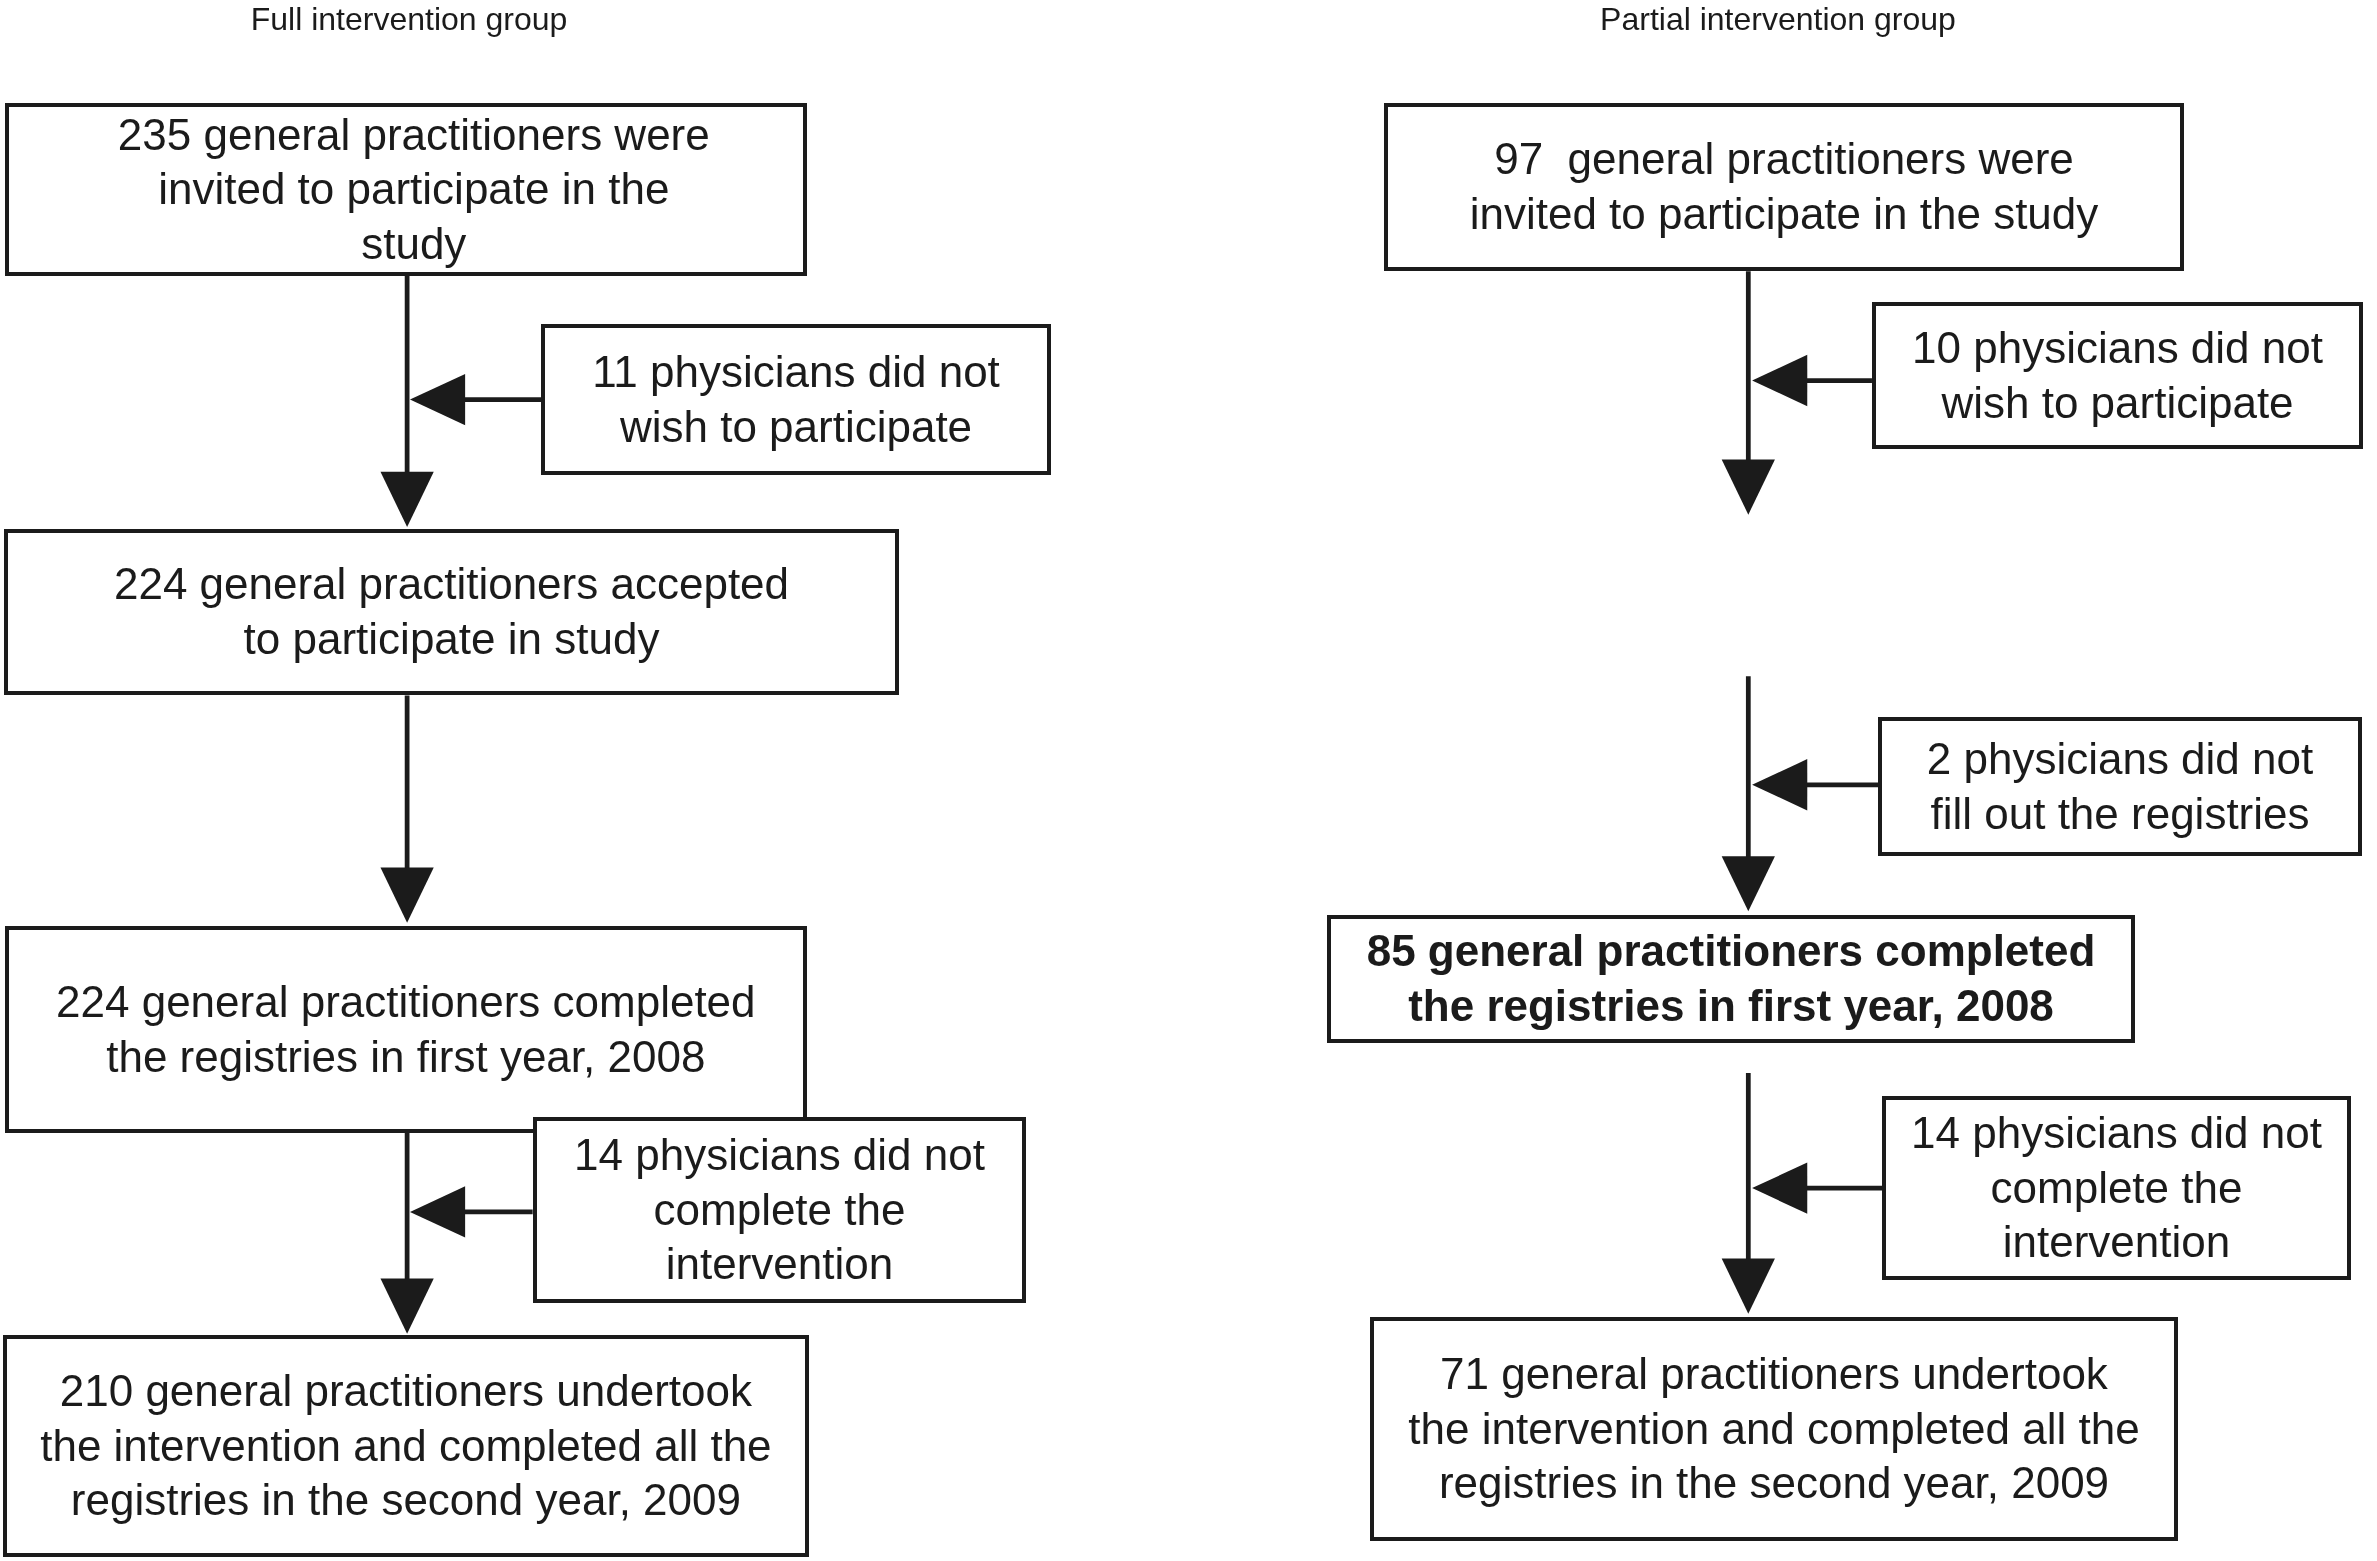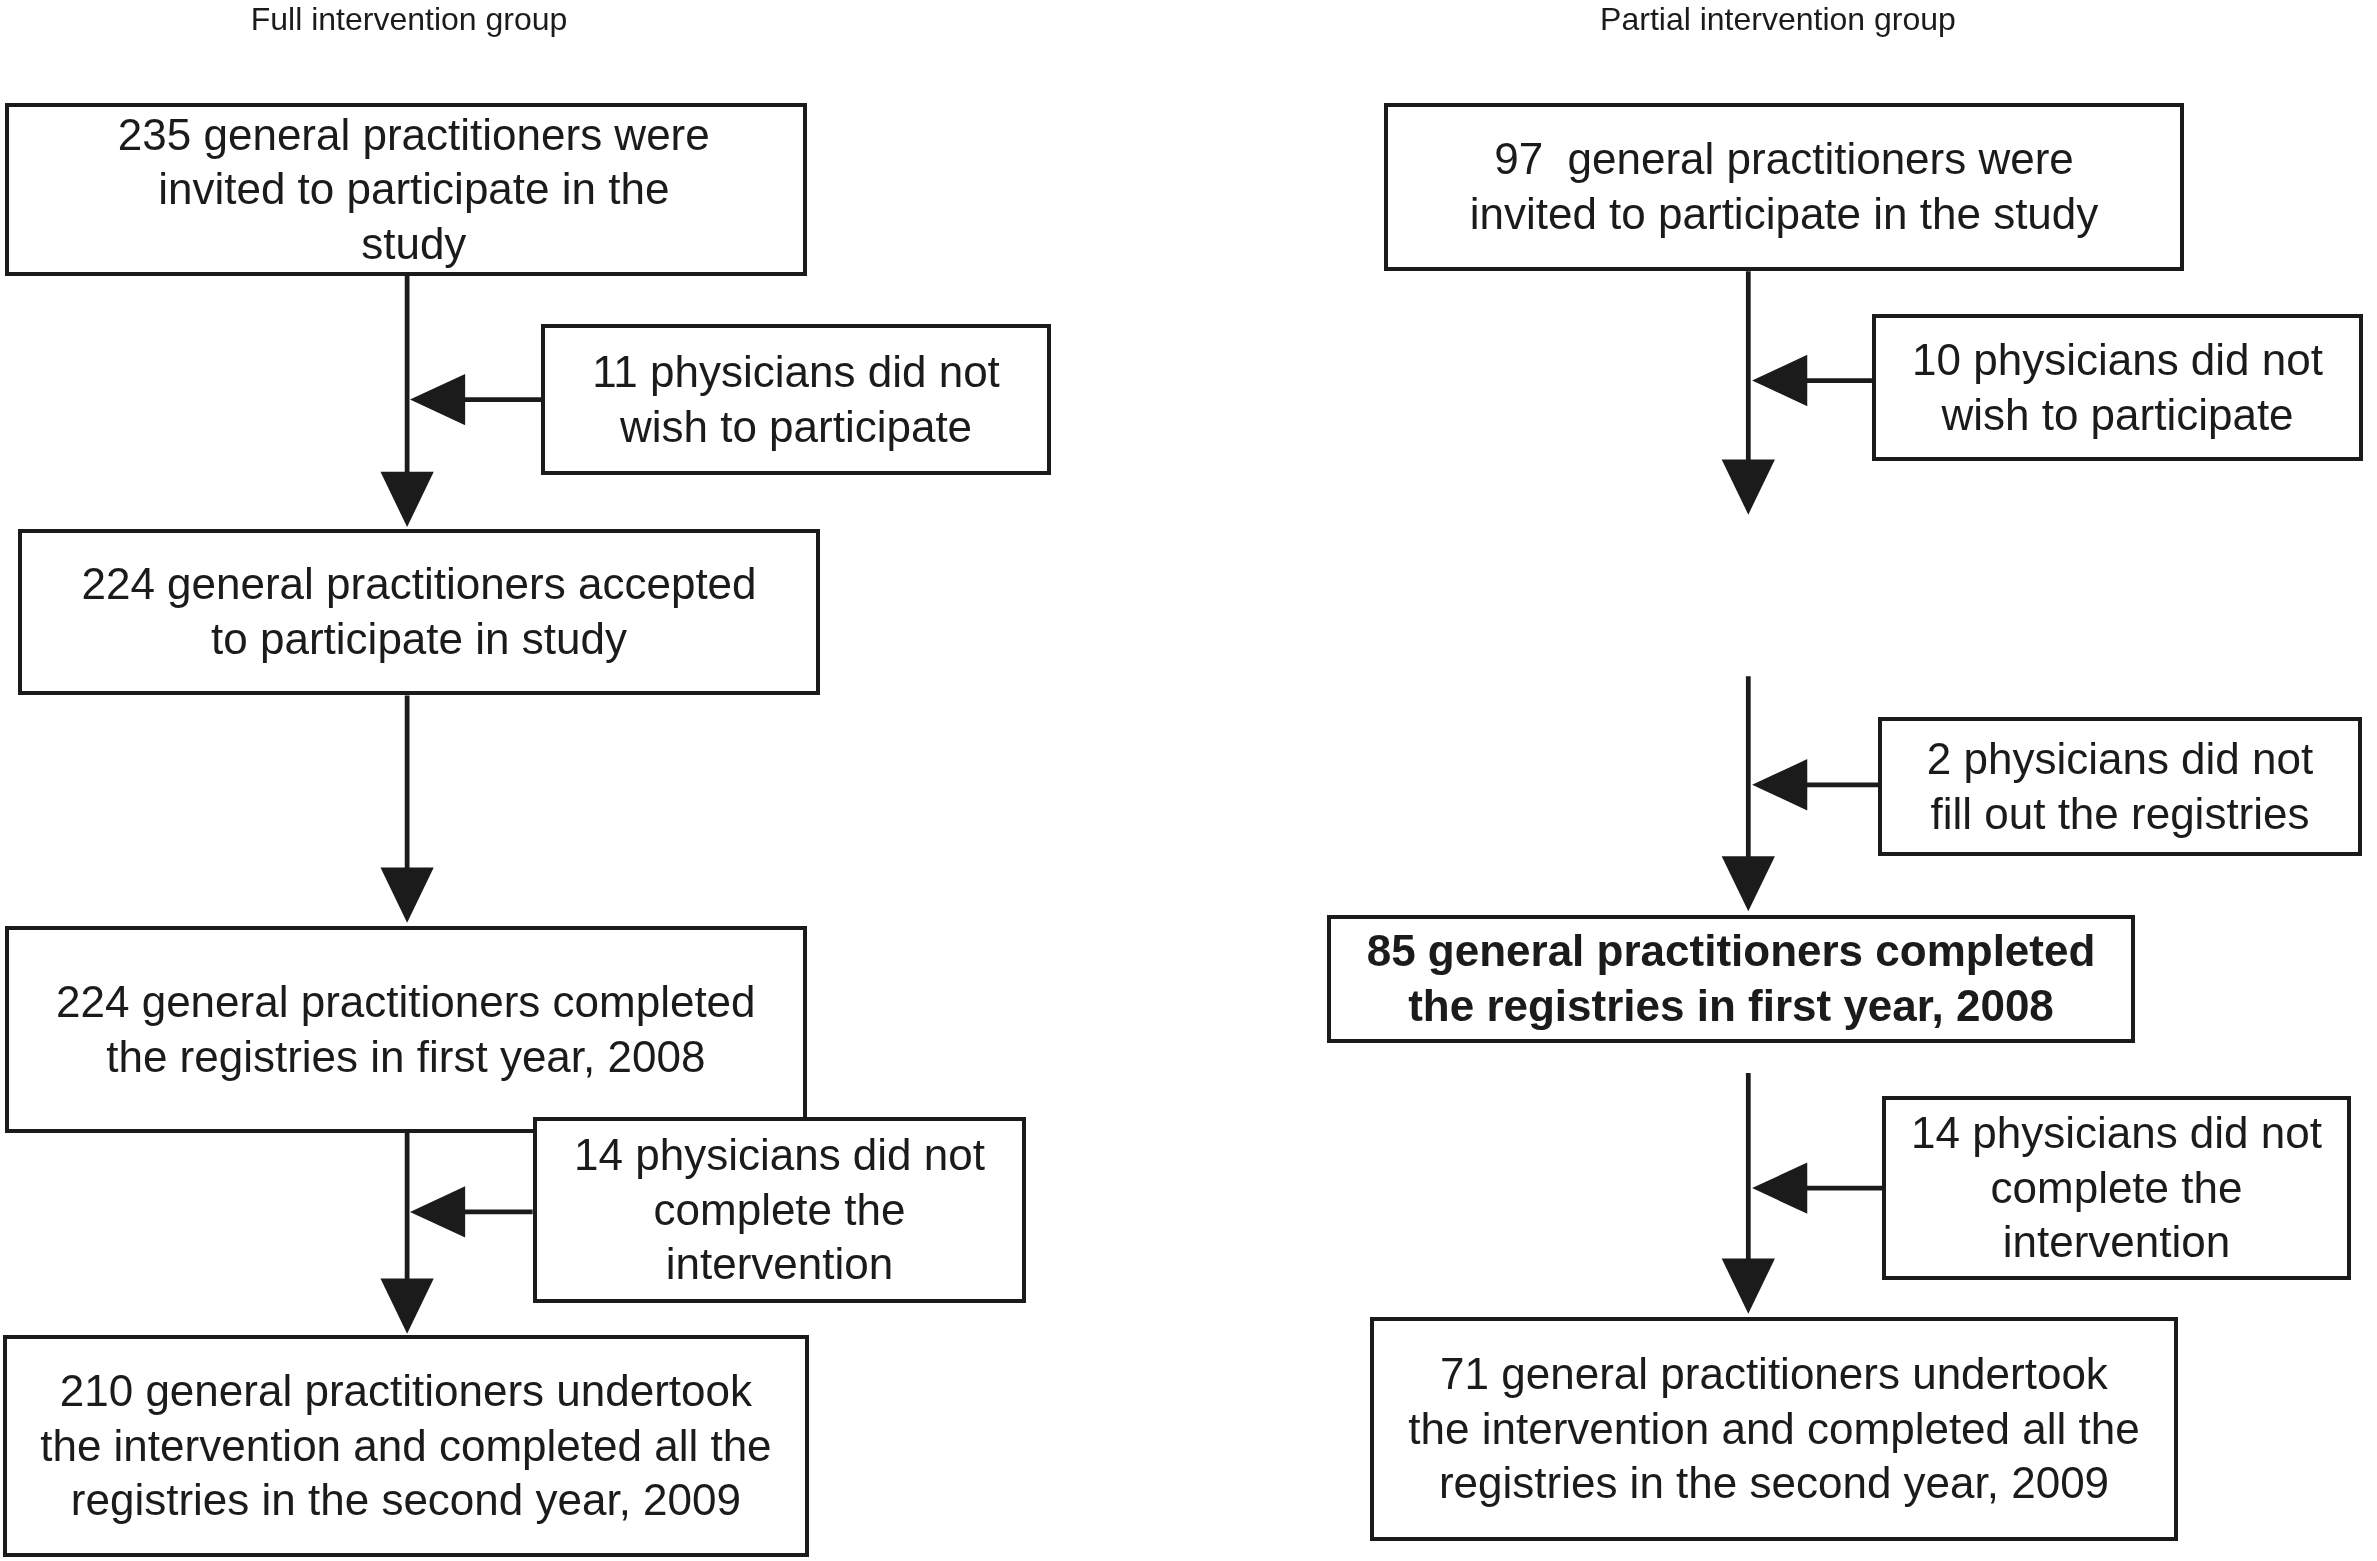--- a/index.html
+++ b/index.html
@@ -93,34 +93,34 @@
   </svg>
 
   <div class="title" style="left:24px;top:1.9px;width:770px;">Full intervention group</div>
   <div class="title" style="left:1393px;top:1.9px;width:770px;">Partial intervention group</div>
 
   <div class="box" style="left:4.8px;top:103px;width:802px;height:173px;padding-left:16px;">235 general practitioners were
 invited to participate in the
 study</div>
   <div class="box" style="left:541px;top:324px;width:510px;height:151px;">11 physicians did not
 wish to participate</div>
-  <div class="box" style="left:18px;top:529px;width:802px;height:166px;">224 general practitioners accepted
+  <div class="box" style="left:4px;top:529px;width:895px;height:166px;">224 general practitioners accepted
 to participate in study</div>
   <div class="box" style="left:4.8px;top:926px;width:802px;height:207px;">224 general practitioners completed
 the registries in first year, 2008</div>
   <div class="box" style="left:533px;top:1117px;width:493px;height:186px;">14 physicians did not
 complete the
 intervention</div>
   <div class="box" style="left:2.9px;top:1335px;width:806px;height:222px;">210 general practitioners undertook
 the intervention and completed all the
 registries in the second year, 2009</div>
 
   <div class="box" style="left:1384px;top:103px;width:800px;height:168px;">97  general practitioners were
 invited to participate in the study</div>
-  <div class="box" style="left:1872px;top:302px;width:491px;height:147px;margin-top:12px;">10 physicians did not
+  <div class="box" style="left:1872px;top:302px;width:491px;height:147px;">10 physicians did not
 wish to participate</div>
   <div class="box" style="left:1878px;top:717px;width:484px;height:139px;">2 physicians did not
 fill out the registries</div>
   <div class="box" style="left:1327px;top:915px;width:808px;height:128px;font-weight:bold;">85 general practitioners completed
 the registries in first year, 2008</div>
   <div class="box" style="left:1882px;top:1096px;width:469px;height:184px;">14 physicians did not
 complete the
 intervention</div>
   <div class="box" style="left:1370px;top:1317px;width:808px;height:224px;">71 general practitioners undertook
 the intervention and completed all the

